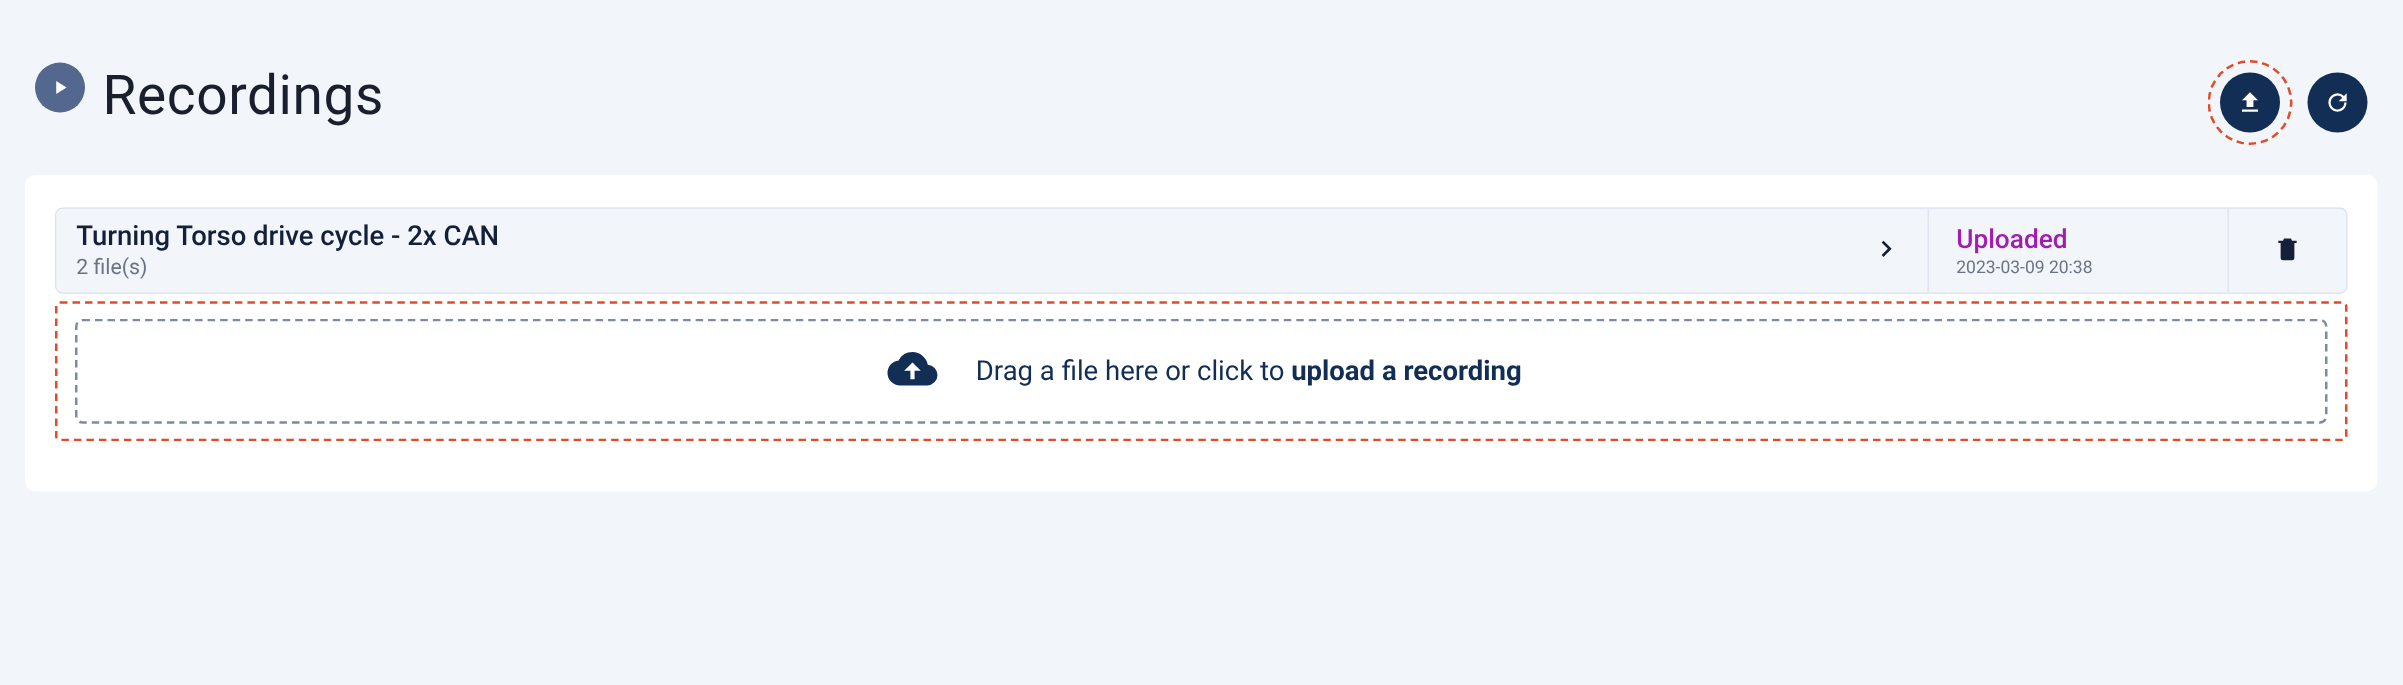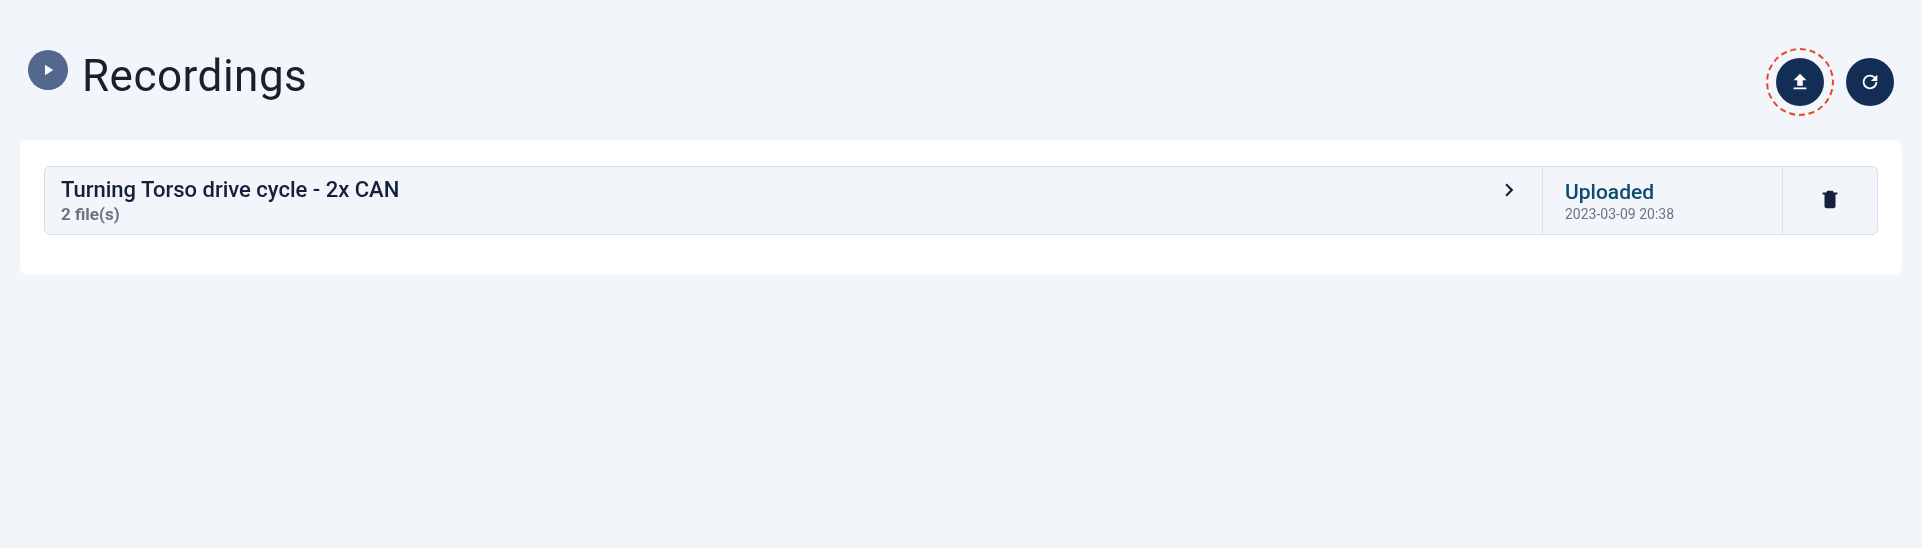--- a/index.html
+++ b/index.html
@@ -90,56 +90,55 @@
       align-items: stretch;
       border: 1px solid #d9e1ec;
       border-radius: 6px;
       background: #f2f6fb;
       overflow: hidden;
     }
 
     .recording-main {
       flex: 1;
       display: flex;
-      align-items: flex-start;
+      align-items: center;
       justify-content: space-between;
       padding: 10px 20px 10px 16px;
       cursor: pointer;
     }
 
     .recording-info { display: flex; flex-direction: column; gap: 2px; }
 
     .recording-name {
       font-size: 22px;
       font-weight: 500;
       color: #14203a;
     }
 
     .file-count {
       font-size: 17px;
       color: #6b7484;
-      font-weight: bold;
     }
 
     .chevron-icon { color: #14203a; }
 
     .upload-time-cell {
       display: flex;
       flex-direction: column;
       justify-content: center;
       padding: 10px 22px;
       border-left: 1px solid #d9e1ec;
       min-width: 240px;
       gap: 2px;
     }
 
     .upload-status-label {
       font-size: 21px;
       font-weight: 500;
-      color: #0c4a6e;
+      color: #a21caf;
     }
 
     .upload-timestamp {
       font-size: 14px;
       color: #6b7484;
     }
 
     .delete-cell {
       display: flex;
       align-items: center;
@@ -231,14 +230,26 @@
 
     <div class="delete-cell">
       <div class="trash-icon">
         <svg width="22" height="26" viewBox="0 0 24 24" fill="currentColor">
             <path d="M6 7h12v13a2 2 0 01-2 2H8a2 2 0 01-2-2V7zm3-4h6l1 2h4v2H4V5h4l1-2z"></path>
           </svg>
       </div>
     </div>
   </div>
 
+  <div class="dropzone-emphasis">
+    <div class="dropzone">
+      <div class="cloud-icon">
+        <svg width="50" height="40" viewBox="0 0 24 24" fill="currentColor">
+            <path d="M19.35 10.04A7.49 7.49 0 0012 4a7.5 7.5 0 00-6.65 4.04A5.99 5.99 0 000 14a6 6 0 006 6h13a5 5 0 005-5 5 5 0 00-4.65-4.96zM13 13v4h-2v-4H8l4-4 4 4h-3z"></path>
+          </svg>
+      </div>
+      <div class="dropzone-text">
+        <span>Drag a file here or click to </span><b>upload a recording</b>
+      </div>
+    </div>
+  </div>
 
 </div>
 
 </body></html>

